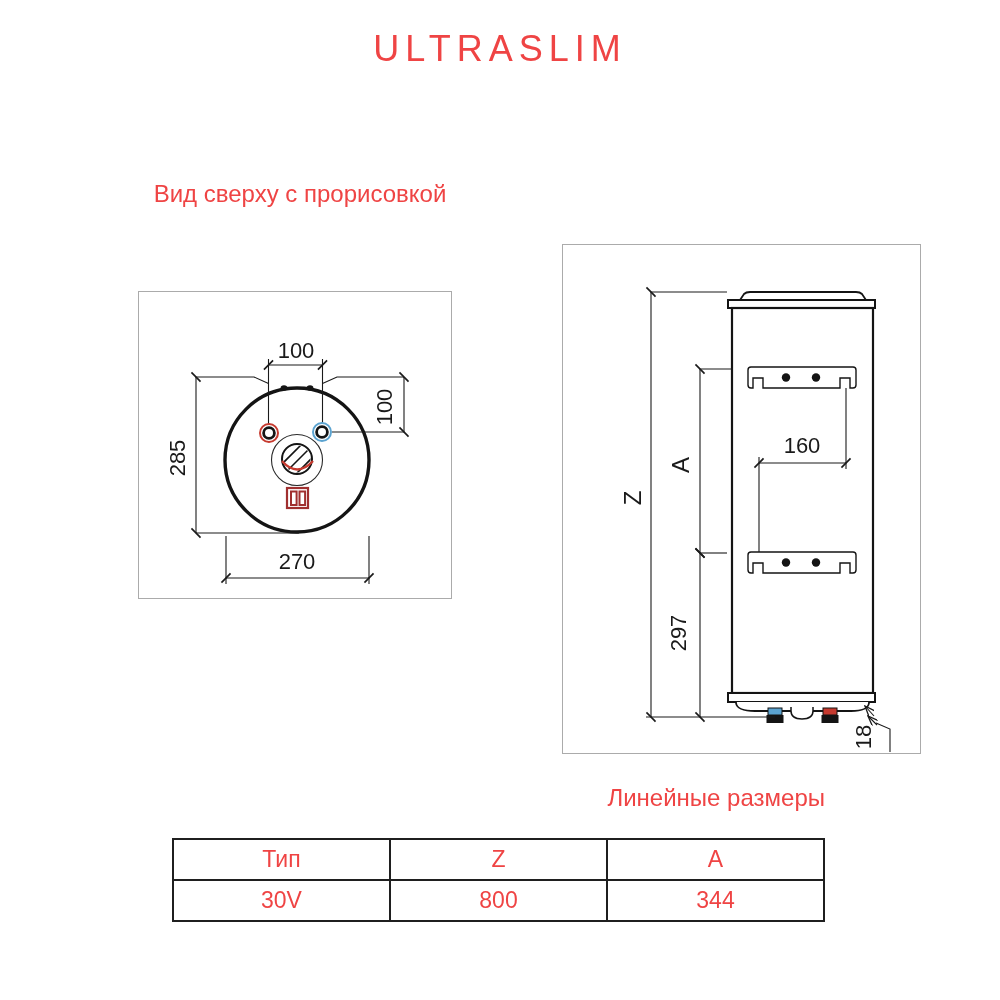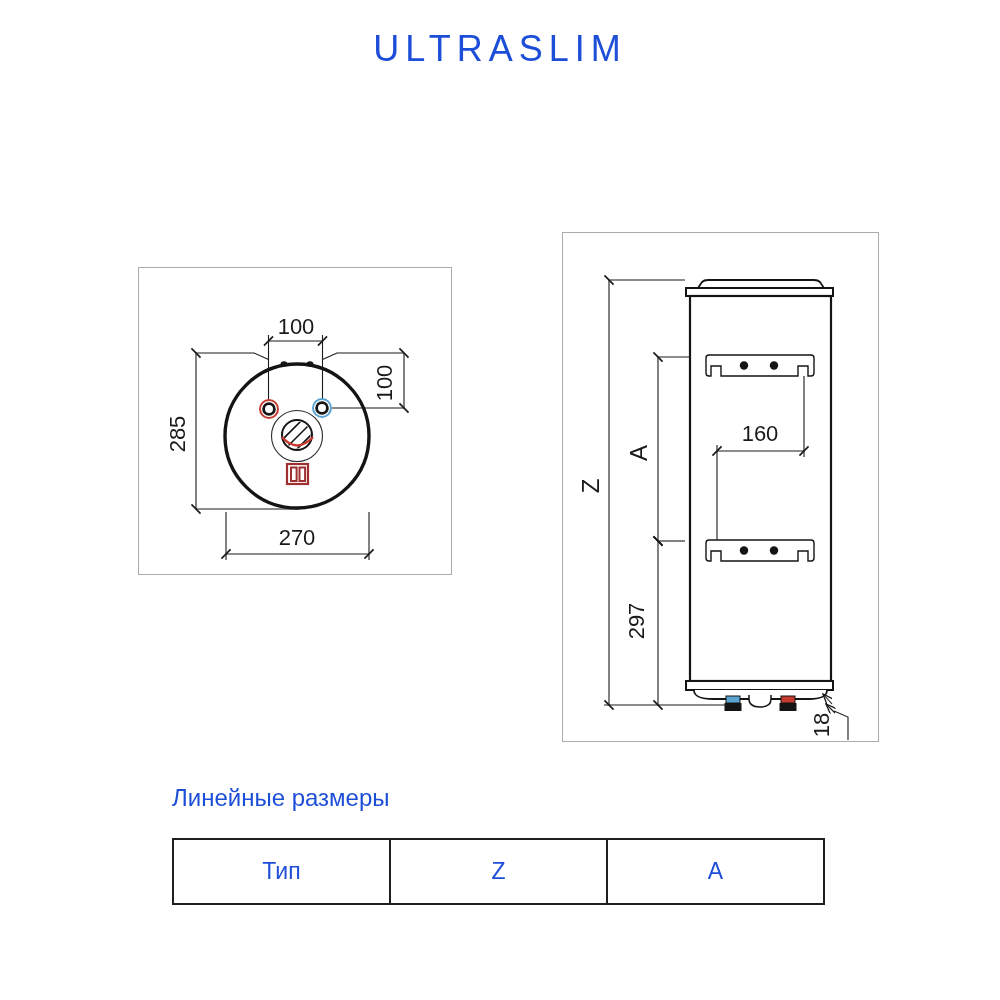--- a/index.html
+++ b/index.html
@@ -1,40 +1,41 @@
 <!DOCTYPE html>
 <html><head>
 <meta charset="utf-8">
 <style>
   html,body{margin:0;padding:0;background:#ffffff;}
   .page{position:relative;width:1000px;height:1000px;background:#fff;
-        font-family:"Liberation Sans",sans-serif;color:#1d4ed8;overflow:hidden;}
+        font-family:"Liberation Sans",sans-serif;color:#ef4444;overflow:hidden;}
   .abs{position:absolute;}
   .main-title{left:0;top:28px;width:1000px;text-align:center;
               font-size:36px;letter-spacing:6px;font-weight:400;}
   .caption{text-align:center;font-size:24px;line-height:32px;}
   .caption span{display:block;}
-  .view-frame{border:1px solid #ababab;background:#fff;}
-  .tbl-caption{left:172px;top:784px;width:653px;text-align:left;font-size:24px;}
+  .view-frame{border:1px solid #ababab;background:#fff;margin-top:24px;}
+  .tbl-caption{left:172px;top:784px;width:653px;text-align:right;font-size:24px;}
   table.dims{position:absolute;left:172px;top:838px;width:653px;
              border-collapse:collapse;table-layout:fixed;}
   table.dims td{border:2px solid #1f1f1f;height:39px;text-align:center;
-                vertical-align:middle;font-size:23px;padding:12px;}
+                vertical-align:middle;font-size:23px;padding:0;}
   svg text{font-family:"Liberation Sans",sans-serif;fill:#1a1a1a;}
   .dimtxt{font-size:22px;}
   .dimtxt-lg{font-size:24px;}
 </style>
 </head>
 <body>
 
 <div class="page">
 
   <div class="abs main-title">ULTRASLIM</div>
 
   <div class="abs caption" style="left:120px;top:178px;width:360px;">
+    <span>Вид сверху с прорисовкой</span>
   </div>
 
 
   <div class="abs view-frame" style="left:138px;top:267px;width:312px;height:306px;">
   <svg width="312" height="306" viewBox="0 0 312 306">
     <defs>
       <marker id="tickL" viewBox="-5 -5 10 10" markerWidth="12" markerHeight="12" refX="0" refY="0" orient="auto" markerUnits="userSpaceOnUse">
         <path d="M-3.8,3.8 L3.8,-3.8" stroke="#1a1a1a" stroke-width="1.4" fill="none"></path>
       </marker>
       <clipPath id="screwClip">
@@ -100,21 +101,21 @@
     </g>
 
     <g fill="#fff" stroke="#a03030">
       <rect x="148" y="196" width="21" height="20" stroke-width="2.2"></rect>
       <rect x="152" y="199.5" width="5.6" height="13.5" stroke-width="2"></rect>
       <rect x="160.5" y="199.5" width="5.6" height="13.5" stroke-width="2"></rect>
     </g>
   </svg>
   </div>
 
-  <div class="abs view-frame" style="left:562px;top:232px;width:315px;height:508px;">
+  <div class="abs view-frame" style="left:562px;top:220px;width:315px;height:508px;padding-left:42px;">
   <svg width="315" height="508" viewBox="0 0 315 508">
     <defs>
       <marker id="tickR" viewBox="-5 -5 10 10" markerWidth="12" markerHeight="12" refX="0" refY="0" orient="auto" markerUnits="userSpaceOnUse">
         <path d="M-3.8,3.8 L3.8,-3.8" stroke="#1a1a1a" stroke-width="1.4" fill="none"></path>
       </marker>
       <marker id="arrR" viewBox="0 0 10 7" markerWidth="11" markerHeight="8" refX="9" refY="3.5" orient="auto" markerUnits="userSpaceOnUse">
         <path d="M0,0 L9,3.5 L0,7" fill="none" stroke="#1a1a1a" stroke-width="1.2"></path>
       </marker>
     </defs>
 
@@ -181,16 +182,21 @@
 
   <div class="abs tbl-caption">Линейные размеры</div>
 
   <table class="dims">
     <tbody>
       <tr>
         <td>Тип</td>
         <td>Z</td>
         <td>A</td>
       </tr>
+      <tr>
+        <td>30V</td>
+        <td>800</td>
+        <td>344</td>
+      </tr>
     </tbody>
   </table>
 
 </div>
 
 </body></html>

